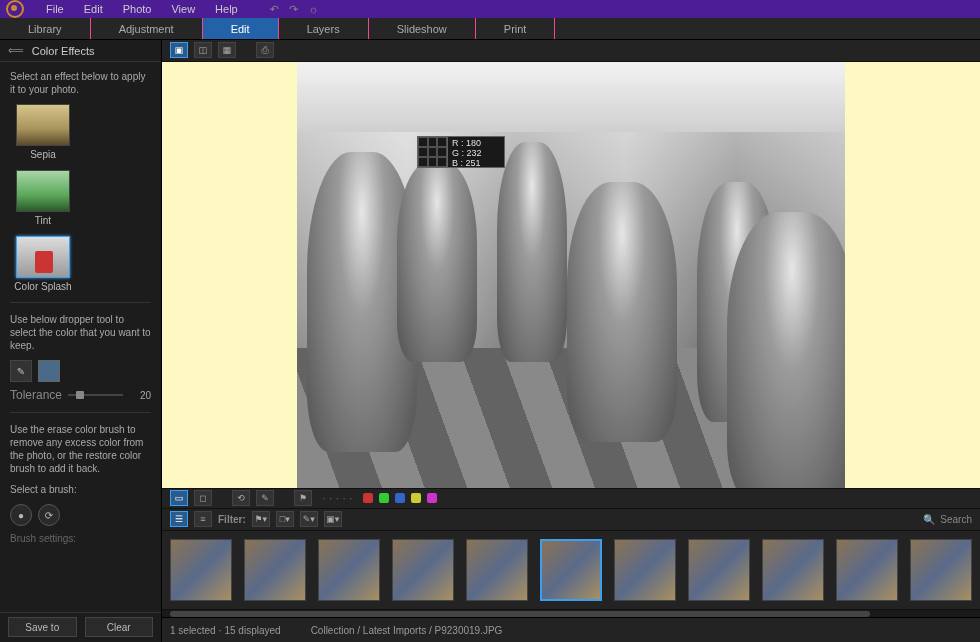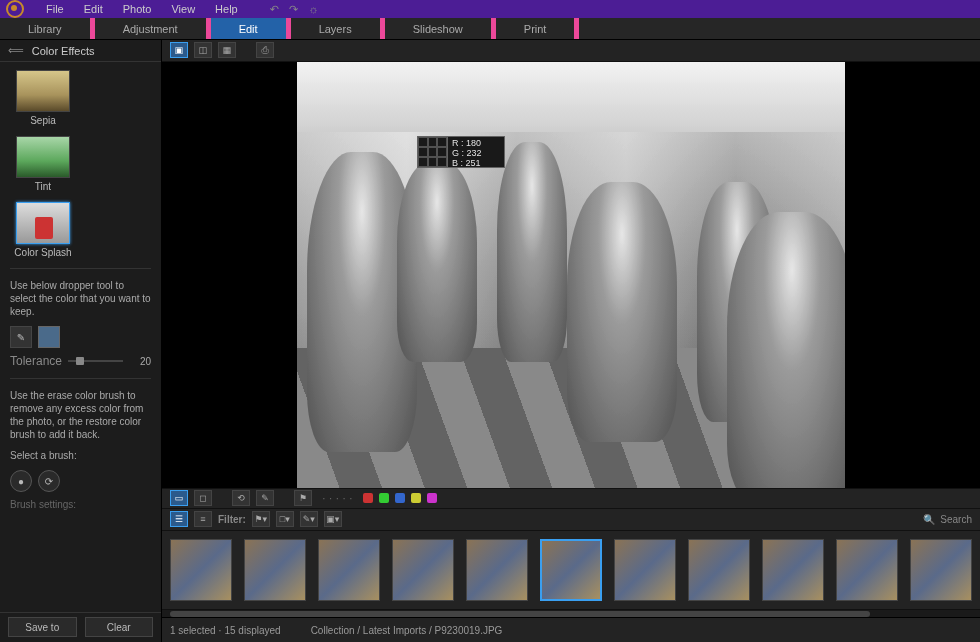--- a/index.html
+++ b/index.html
@@ -5,21 +5,21 @@
 * { box-sizing:border-box; margin:0; padding:0; font-family:Arial,sans-serif; }
 body { width:980px; height:642px; background:#1a1a1a; color:#b8b8b8; font-size:11px; overflow:hidden; position:relative; }
 
 .menubar { height:18px; background:#4c1d95; display:flex; align-items:center; padding:0 6px; gap:4px; }
 .logo { width:18px; height:18px; border-radius:50%; border:2px solid #c88a2a; position:relative; margin-right:10px; }
 .logo::after { content:""; position:absolute; width:6px; height:6px; border-radius:50%; background:#c88a2a; top:3px; left:3px; }
 .menu-item { padding:2px 8px; cursor:pointer; color:#ccc; }
 .menu-icons { margin-left:20px; display:flex; gap:10px; color:#888; }
 
 .tabbar { height:22px; background:#262626; display:flex; align-items:stretch; border-bottom:1px solid #000; }
-.tab { padding:0 28px; display:flex; align-items:center; cursor:pointer; color:#aaa; border-right:5px solid #ec4899; }
+.tab { padding:0 28px; display:flex; align-items:center; cursor:pointer; color:#aaa; border-right:1px solid #ec4899; }
 .tab.active { background:#2362a8; color:#fff; }
 
 .workspace { display:flex; height:602px; }
 
 .sidebar { width:180px; background:#1c1c1c; border-right:1px solid #000; display:flex; flex-direction:column; }
 .panel-header { height:22px; display:flex; align-items:center; padding:0 8px; gap:8px; border-bottom:1px solid #333; }
 .back-arrow { color:#888; cursor:pointer; }
 .panel-title { color:#ccc; }
 .panel-body { padding:8px 10px; flex:1; overflow:hidden; font-size:10px; }
 .help-text { color:#aaa; margin-bottom:8px; line-height:1.3; }
@@ -51,21 +51,21 @@
 .brush-btn { width:22px; height:22px; border-radius:50%; background:#2a2a2a; border:1px solid #555; cursor:pointer; display:flex; align-items:center; justify-content:center; }
 
 .sidebar-footer { height:30px; border-top:1px solid #333; display:flex; padding:4px 8px; gap:8px; }
 .side-fbtn { flex:1; height:20px; background:#2a2a2a; border:1px solid #444; color:#bbb; cursor:pointer; display:flex; align-items:center; justify-content:center; font-size:10px; }
 
 .main { flex:1; background:#232323; display:flex; flex-direction:column; position:relative; }
 .main-toolbar { height:22px; display:flex; align-items:center; padding:0 8px; gap:6px; border-bottom:1px solid #111; }
 .tb-btn { width:18px; height:16px; background:#333; border:1px solid #444; cursor:pointer; display:flex; align-items:center; justify-content:center; font-size:9px; color:#aaa; }
 .tb-btn.active { background:#2b5a8c; border-color:#3a9ff0; color:#fff; }
 
-.canvas-area { flex:1; background:#000000; display:flex; align-items:center; justify-content:center; position:relative; }
+.canvas-area { flex:1; background:#fef9c3; display:flex; align-items:center; justify-content:center; position:relative; }
 .photo { width:548px; height:426px; position:relative; overflow:hidden; filter:grayscale(1) contrast(1.1); }
 .photo-bg { position:absolute; inset:0; background:
  linear-gradient(90deg,#999 0,#bbb 20%,#888 40%,#aaa 60%,#777 80%,#999 100%),
  linear-gradient(180deg,#ccc 0,#888 50%,#555 100%);
  background-blend-mode:overlay;
 }
 .ceiling { position:absolute; top:0; left:0; right:0; height:70px; background:linear-gradient(180deg,#e8e8e8,#c8c8c8); }
 .floor { position:absolute; bottom:0; left:0; right:0; height:140px; background:repeating-linear-gradient(70deg,#888 0,#888 40px,#666 40px,#666 80px); }
 .person { position:absolute; background:radial-gradient(ellipse at 50% 20%,#ddd 0,#999 30%,#555 100%); border-radius:40% 40% 20% 20%; }
 .rgb-readout { position:absolute; left:120px; top:74px; width:88px; height:32px; background:#222; border:1px solid #666; display:flex; font-size:9px; color:#ddd; }
@@ -115,20 +115,21 @@
   <div class="tab">Print</div>
 </div>
 
 <div class="workspace">
   <div class="sidebar">
     <div class="panel-header">
       <span class="back-arrow">⟸</span>
       <span class="panel-title">Color Effects</span>
     </div>
     <div class="panel-body">
+      <div class="help-text">Select an effect below to apply it to your photo.</div>
       <div class="fx-grid">
         <div class="fx">
           <div class="fx-thumb thumb-sepia"></div>
           <div class="fx-label">Sepia</div>
         </div>
         <div class="fx">
           <div class="fx-thumb thumb-tint"></div>
           <div class="fx-label">Tint</div>
         </div>
         <div class="fx selected">

